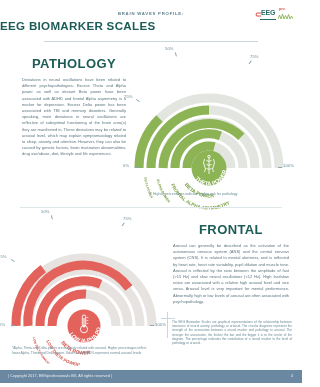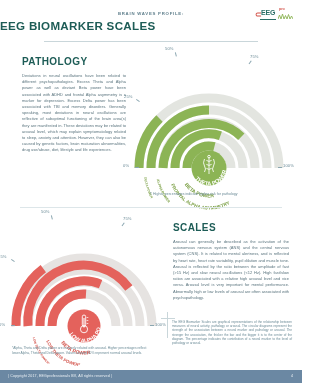--- a/index.html
+++ b/index.html
@@ -42,22 +42,22 @@
     font-weight:bold;
   }
   .logo svg { position:absolute; left:24px; top:6px; }
   .logo .lbar {
     position:absolute; left:6px; top:12px; width:16px; height:1.4px;
     background:#2c6f68;
   }
 
   
   .sec-title {
-    font-size:10px; font-weight:bold; color:#1d5c56;
-    letter-spacing:.4px; 
+    font-size:13px; font-weight:bold; color:#1d5c56;
+    letter-spacing:.4px; text-align:center;
   }
   .body-copy {
     font-size:4px; line-height:6.2px; color:#5a747e;
     text-align:justify;
   }
 
   
   .path-block { position:absolute; left:22px; top:56px; width:104px; }
   .path-block .sec-title { margin-bottom:6px; }
 
@@ -292,21 +292,21 @@
     <span class="tick" style="left:42px; top:5px; width:4px; height:.7px; transform:rotate(75deg);"></span>
 
     <span class="axlabel" style="left:115px; top:4px;">75%</span>
     <span class="tick" style="left:113px; top:12px; width:4px; height:.7px; transform:rotate(-55deg);"></span>
 
     <span class="axlabel" style="left:147px; top:110px;">100%</span>
     <span class="tick" style="left:142px; top:113px; width:4px; height:.7px;"></span>
   </div>
 
   <div class="arou-block">
-    <div class="sec-title">SCALES</div>
+    <div class="sec-title">FRONTAL</div>
     <div class="body-copy">Arousal can generally be described as the activation of the autonomous nervous system (ANS) and the central nervous system (CNS). It is related to mental alertness, and is reflected by heart rate, heart rate variability, pupil dilation and muscle tone. Arousal is reflected by the ratio between the amplitude of fast (&gt;15 Hz) and slow neural oscillations (&lt;12 Hz). High fast/slow ratios  are associated with a relative high arousal level and vice versa. Arousal level is very important for mental performance. Abnormally high or low levels of arousal are often associated with psychopathology.</div>
   </div>
 
   <div class="note-red">*Alpha, Theta and Delta power are inversely related with arousal. Higher percentages reflect lower Alpha, Theta and Delta power. Values around 50% represent normal arousal levels.</div>
 
   <div class="explain-rule-v"></div>
   <div class="explain-rule-h"></div>
   <div class="explain">The EEG Biomarker Scales are graphical representations of the relationship between measures of neural activity, pathology or arousal. The circular diagrams represent the strength of the association between a neural marker and pathology or arousal. The stronger the association, the thicker the bar and the bigger it is to the center of the diagram. The percentage indicates the contribution of a neural marker to the level of pathology or arousal.</div>
 
   <div class="footer">

